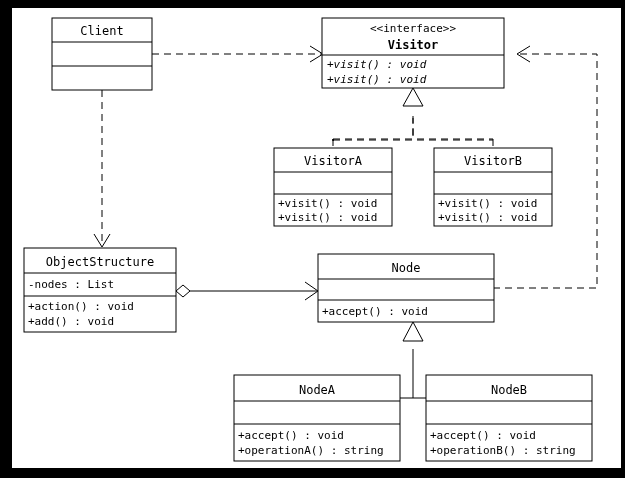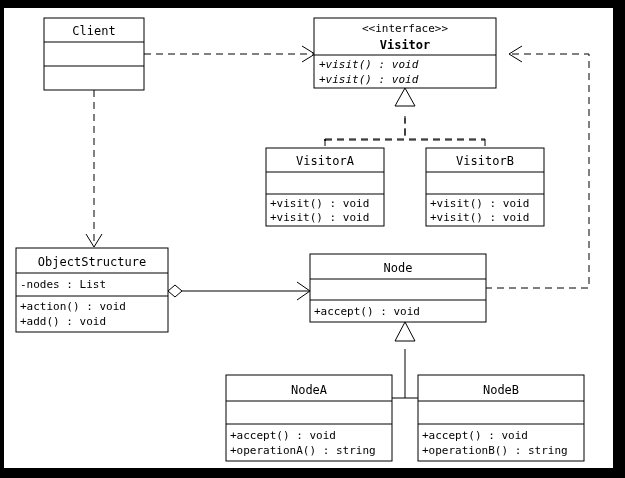--- a/index.html
+++ b/index.html
@@ -10,21 +10,21 @@
   #screen {
     position: relative;
     width: 625px;
     height: 478px;
     background: #000000;
     overflow: hidden;
     font-family: "DejaVu Sans Mono", monospace;
   }
   #canvas {
     position: absolute;
-    left: 4px;
+    left: 12px;
     top: 8px;
     width: 609px;
     height: 460px;
     background: #ffffff;
   }
   svg { display: block; }
   .cls-box { fill: #ffffff; stroke: #000000; stroke-width: 1; }
   .cls-line { stroke: #000000; stroke-width: 1; }
   .edge { stroke: #000000; stroke-width: 1; fill: none; }
   .edge-dashed { stroke: #000000; stroke-width: 1; fill: none; stroke-dasharray: 7 5; }

